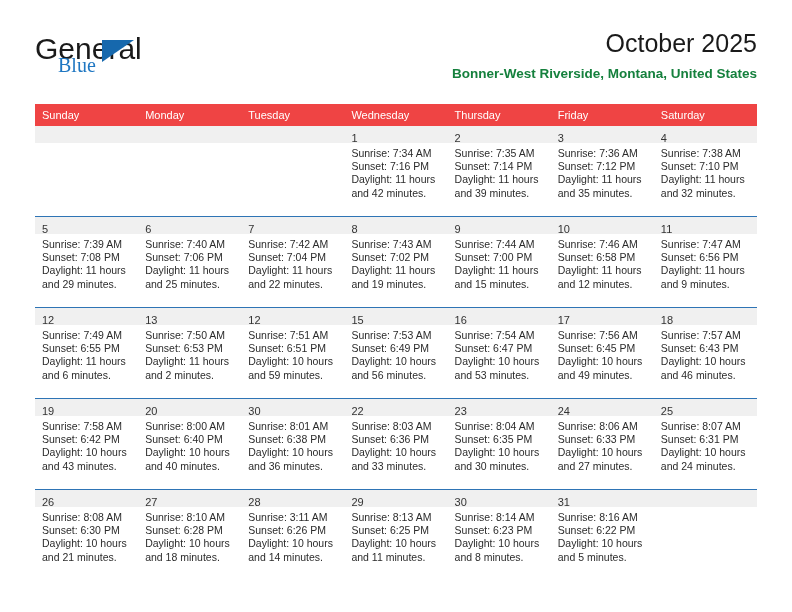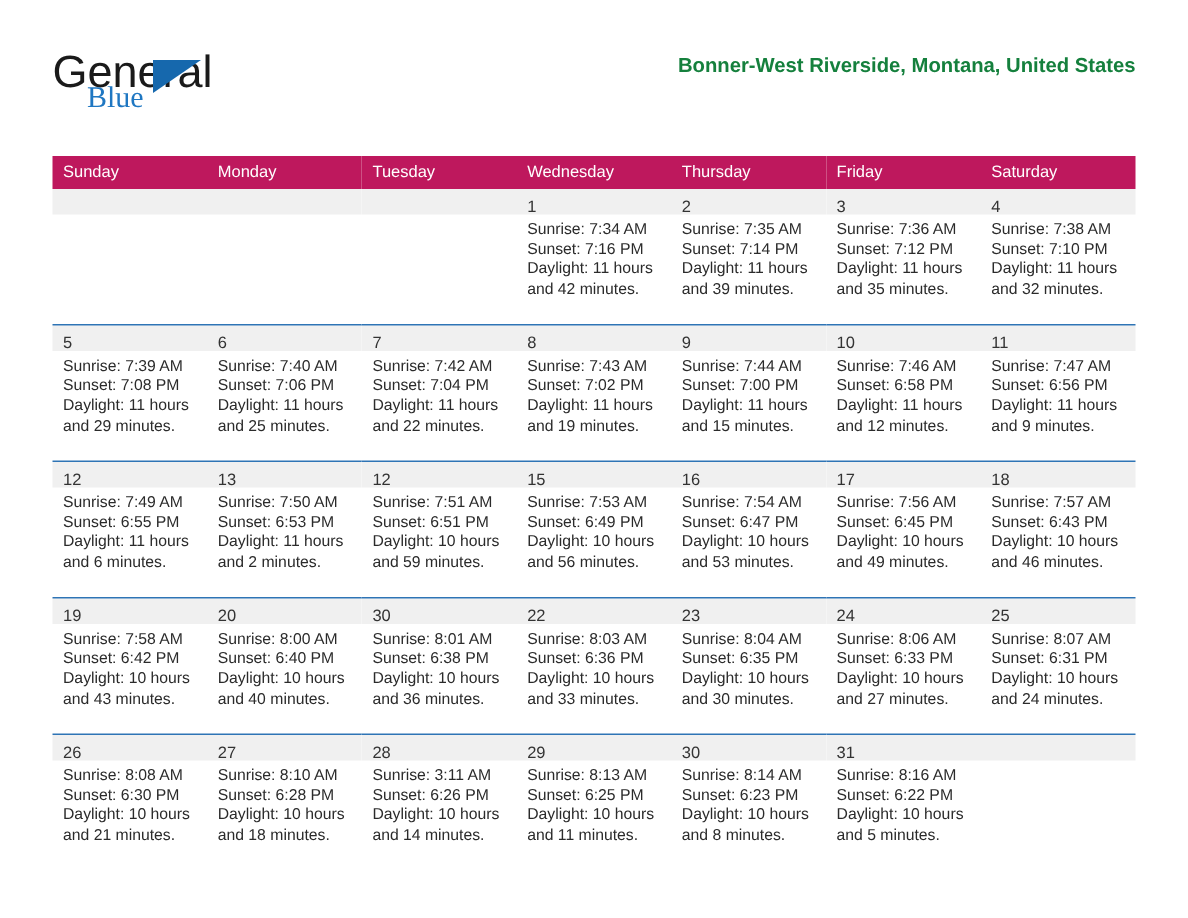--- a/index.html
+++ b/index.html
@@ -88,21 +88,21 @@
   
   .calendar {
     position: absolute;
     left: 35px;
     top: 104px;
     width: 722px;
     border-collapse: collapse;
     table-layout: fixed;
   }
   .calendar th {
-    background: #be185d;
+    background: #ef4444;
     color: #ffffff;
     font-size: 11px;
     font-weight: normal;
     text-align: left;
     padding: 5px 0 5px 7px;
     height: 12px;
     border: none;
   }
   .calendar td {
     vertical-align: top;
@@ -145,20 +145,21 @@
 
   <div class="top">
 
     <div class="brand">
       <span class="brand-general">General</span>
       <span class="brand-triangle"></span>
       <span class="brand-blue">Blue</span>
     </div>
 
     <div class="title-block">
+      <div class="cal-title">October 2025</div>
       <div class="cal-subtitle">Bonner-West Riverside, Montana, United States</div>
     </div>
 
   </div>
 
   <table class="calendar">
     <thead>
       <tr>
         <th>Sunday</th>
         <th>Monday</th>

